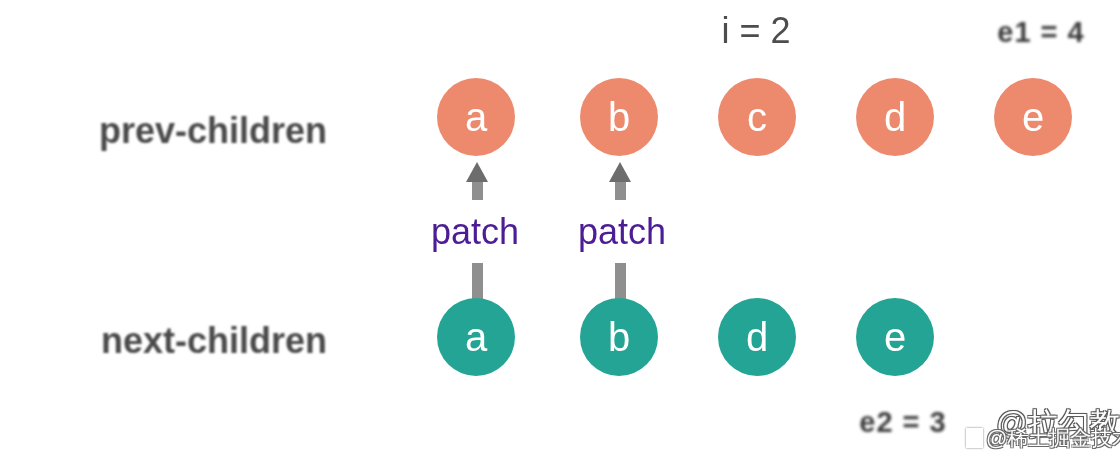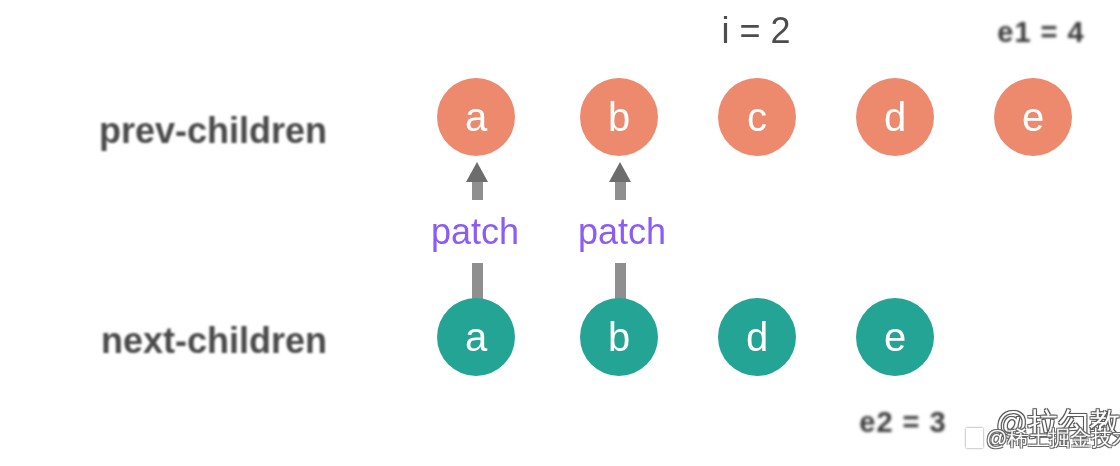--- a/index.html
+++ b/index.html
@@ -23,21 +23,21 @@
     display:flex;flex-direction:column;align-items:center;z-index:1;
   }
   .arrow .head{
     width:0;height:0;border-left:11px solid transparent;
     border-right:11px solid transparent;border-bottom:20px solid #6d6d6d;
   }
   .arrow .shaft{width:11px;flex:1;background:#8f8f8f;}
   .patch-box{
     position:absolute;top:200px;width:128px;height:63px;background:#ffffff;
     display:flex;align-items:center;justify-content:center;z-index:2;
-    font-size:36px;color:#8b5cf6;
+    font-size:36px;color:#4c1d95;
   }
   .index-box{
     position:absolute;left:655px;top:0;width:130px;height:62px;background:#ffffff;
     display:flex;align-items:center;justify-content:center;
     font-size:36px;color:#4d4d4d;z-index:2;
   }
   .end-label{
     position:absolute;width:130px;text-align:center;font-size:29px;font-weight:700;
     color:#3b3b3b;filter:blur(1.5px);letter-spacing:1px;white-space:nowrap;z-index:2;
   }

